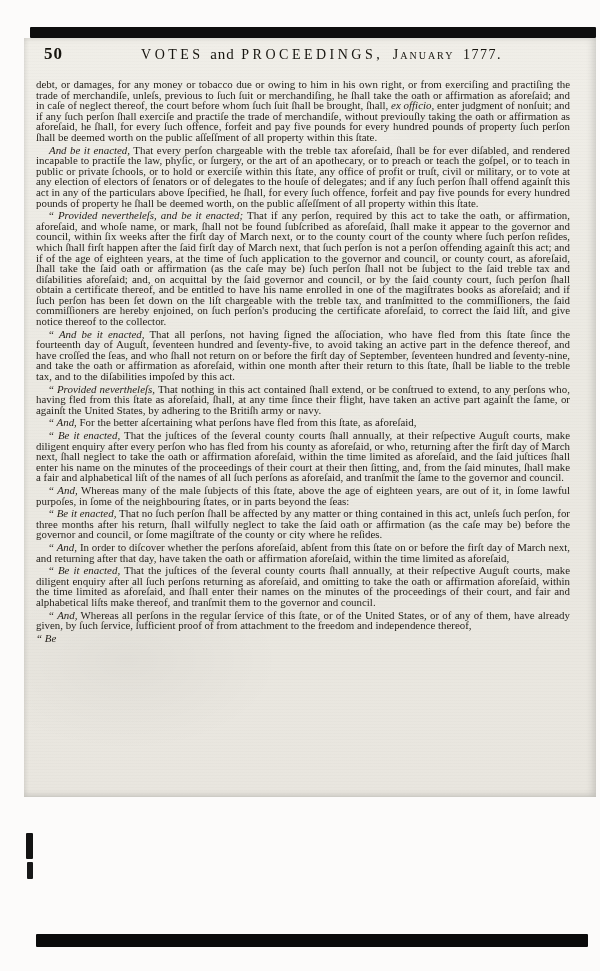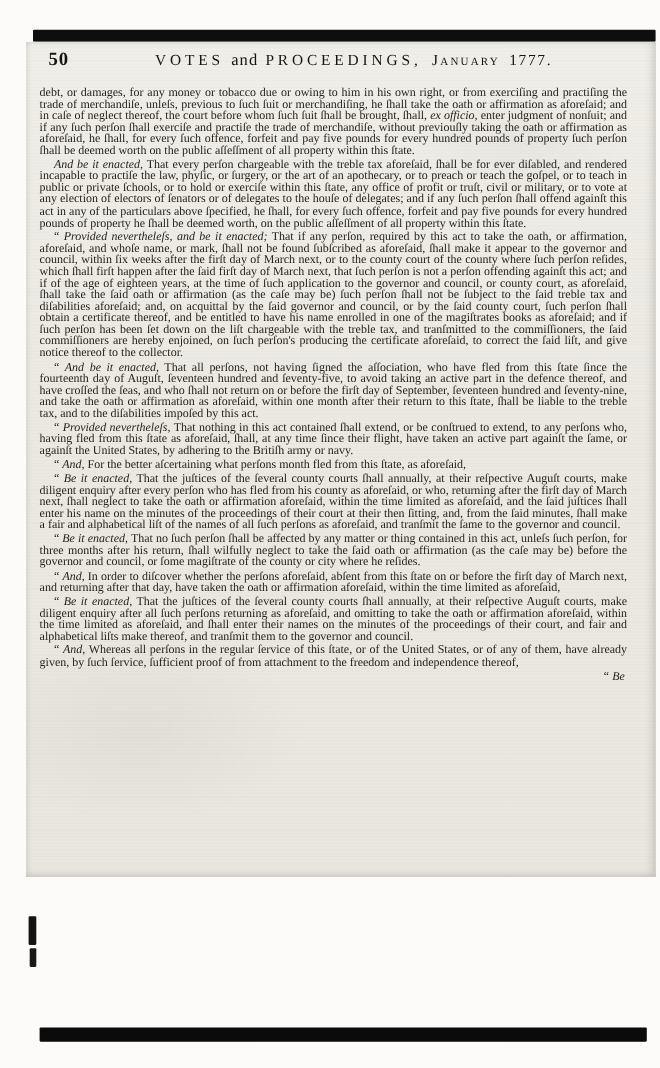--- a/index.html
+++ b/index.html
@@ -57,21 +57,21 @@
   .title .yr  { letter-spacing: 1.5px; margin-left: 5px; }
   .text-block {
     position: absolute; left: 12px; top: 28px; width: 534px;
     color: #26221c; font-size: 10.9px; line-height: 10.6px;
     text-align: justify;
     margin-top: 13px;
   }
   .para { margin: 0 0 2px 0; }
   .para.indent { text-indent: 13px; }
   .it { font-style: italic; }
-  .catchline { text-align: right; margin-top: 2px; padding-right: 2px; }
+  .catchline { text-align: left; margin-top: 2px; padding-right: 2px; }
 </style>
 </head>
 <body>
 
 <div class="scan">
 
   <div class="band-top"></div>
 
   <div class="paper">
     <div class="grain"></div>
@@ -87,22 +87,23 @@
       </span>
     </div>
 
     <div class="text-block">
       <div>
           <p class="para"><span>debt, or damages, for any money or tobacco due or owing to him in his own right, or from exerciſing and practiſing the trade of merchandiſe, unleſs, previous to ſuch ſuit or merchandiſing, he ſhall take the oath or affirmation as aforeſaid; and in caſe of neglect thereof, the court before whom ſuch ſuit ſhall be brought, ſhall, </span><span class="it">ex officio,</span><span> enter judgment of nonſuit; and if any ſuch perſon ſhall exerciſe and practiſe the trade of merchandiſe, without previouſly taking the oath or affirmation as aforeſaid, he ſhall, for every ſuch offence, forfeit and pay five pounds for every hundred pounds of property ſuch perſon ſhall be deemed worth on the public aſſeſſment of all property within this ſtate.</span></p>
           <p class="para indent"><span class="it">And be it enacted,</span><span> That every perſon chargeable with the treble tax aforeſaid, ſhall be for ever diſabled, and rendered incapable to practiſe the law, phyſic, or ſurgery, or the art of an apothecary, or to preach or teach the goſpel, or to teach in public or private ſchools, or to hold or exerciſe within this ſtate, any office of profit or truſt, civil or military, or to vote at any election of electors of ſenators or of delegates to the houſe of delegates; and if any ſuch perſon ſhall offend againſt this act in any of the particulars above ſpecified, he ſhall, for every ſuch offence, forfeit and pay five pounds for every hundred pounds of property he ſhall be deemed worth, on the public aſſeſſment of all property within this ſtate.</span></p>
           <p class="para indent"><span>“ </span><span class="it">Provided nevertheleſs, and be it enacted;</span><span> That if any perſon, required by this act to take the oath, or affirmation, aforeſaid, and whoſe name, or mark, ſhall not be found ſubſcribed as aforeſaid, ſhall make it appear to the governor and council, within ſix weeks after the firſt day of March next, or to the county court of the county where ſuch perſon reſides, which ſhall firſt happen after the ſaid firſt day of March next, that ſuch perſon is not a perſon offending againſt this act; and if of the age of eighteen years, at the time of ſuch application to the governor and council, or county court, as aforeſaid, ſhall take the ſaid oath or affirmation (as the caſe may be) ſuch perſon ſhall not be ſubject to the ſaid treble tax and diſabilities aforeſaid; and, on acquittal by the ſaid governor and council, or by the ſaid county court, ſuch perſon ſhall obtain a certificate thereof, and be entitled to have his name enrolled in one of the magiſtrates books as aforeſaid; and if ſuch perſon has been ſet down on the liſt chargeable with the treble tax, and tranſmitted to the commiſſioners, the ſaid commiſſioners are hereby enjoined, on ſuch perſon's producing the certificate aforeſaid, to correct the ſaid liſt, and give notice thereof to the collector.</span></p>
           <p class="para indent"><span>“ </span><span class="it">And be it enacted,</span><span> That all perſons, not having ſigned the aſſociation, who have fled from this ſtate ſince the fourteenth day of Auguſt, ſeventeen hundred and ſeventy-five, to avoid taking an active part in the defence thereof, and have croſſed the ſeas, and who ſhall not return on or before the firſt day of September, ſeventeen hundred and ſeventy-nine, and take the oath or affirmation as aforeſaid, within one month after their return to this ſtate, ſhall be liable to the treble tax, and to the diſabilities impoſed by this act.</span></p>
           <p class="para indent"><span>“ </span><span class="it">Provided nevertheleſs,</span><span> That nothing in this act contained ſhall extend, or be conſtrued to extend, to any perſons who, having fled from this ſtate as aforeſaid, ſhall, at any time ſince their flight, have taken an active part againſt the ſame, or againſt the United States, by adhering to the Britiſh army or navy.</span></p>
-          <p class="para indent"><span>“ </span><span class="it">And,</span><span> For the better aſcertaining what perſons month fled from this ſtate, as aforeſaid,</span></p>
+          <p class="para indent"><span>“ </span><span class="it">And,</span><span> For the better aſcertaining what perſons have fled from this ſtate, as aforeſaid,</span></p>
           <p class="para indent"><span>“ </span><span class="it">Be it enacted,</span><span> That the juſtices of the ſeveral county courts ſhall annually, at their reſpective Auguſt courts, make diligent enquiry after every perſon who has fled from his county as aforeſaid, or who, returning after the firſt day of March next, ſhall neglect to take the oath or affirmation aforeſaid, within the time limited as aforeſaid, and the ſaid juſtices ſhall enter his name on the minutes of the proceedings of their court at their then ſitting, and, from the ſaid minutes, ſhall make a fair and alphabetical liſt of the names of all ſuch perſons as aforeſaid, and tranſmit the ſame to the governor and council.</span></p>
+          <p class="para indent"><span>“ </span><span class="it">And,</span><span> Whereas many of the male ſubjects of this ſtate, above the age of eighteen years, are out of it, in ſome lawful purpoſes, in ſome of the neighbouring ſtates, or in parts beyond the ſeas:</span></p>
           <p class="para indent"><span>“ </span><span class="it">Be it enacted,</span><span> That no ſuch perſon ſhall be affected by any matter or thing contained in this act, unleſs ſuch perſon, for three months after his return, ſhall wilfully neglect to take the ſaid oath or affirmation (as the caſe may be) before the governor and council, or ſome magiſtrate of the county or city where he reſides.</span></p>
           <p class="para indent"><span>“ </span><span class="it">And,</span><span> In order to diſcover whether the perſons aforeſaid, abſent from this ſtate on or before the firſt day of March next, and returning after that day, have taken the oath or affirmation aforeſaid, within the time limited as aforeſaid,</span></p>
           <p class="para indent"><span>“ </span><span class="it">Be it enacted,</span><span> That the juſtices of the ſeveral county courts ſhall annually, at their reſpective Auguſt courts, make diligent enquiry after all ſuch perſons returning as aforeſaid, and omitting to take the oath or affirmation aforeſaid, within the time limited as aforeſaid, and ſhall enter their names on the minutes of the proceedings of their court, and fair and alphabetical liſts make thereof, and tranſmit them to the governor and council.</span></p>
           <p class="para indent"><span>“ </span><span class="it">And,</span><span> Whereas all perſons in the regular ſervice of this ſtate, or of the United States, or of any of them, have already given, by ſuch ſervice, ſufficient proof of from attachment to the freedom and independence thereof,</span></p>
         </div>
       <div class="catchline">
         <span class="it">“ Be</span>
       </div>
     </div>
   </div>

